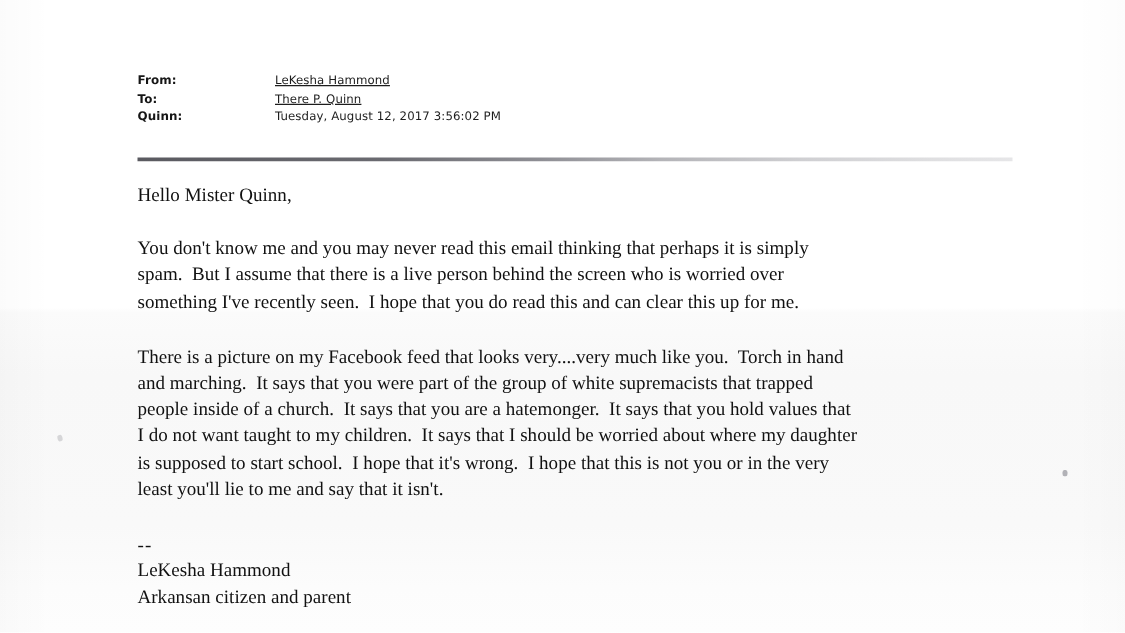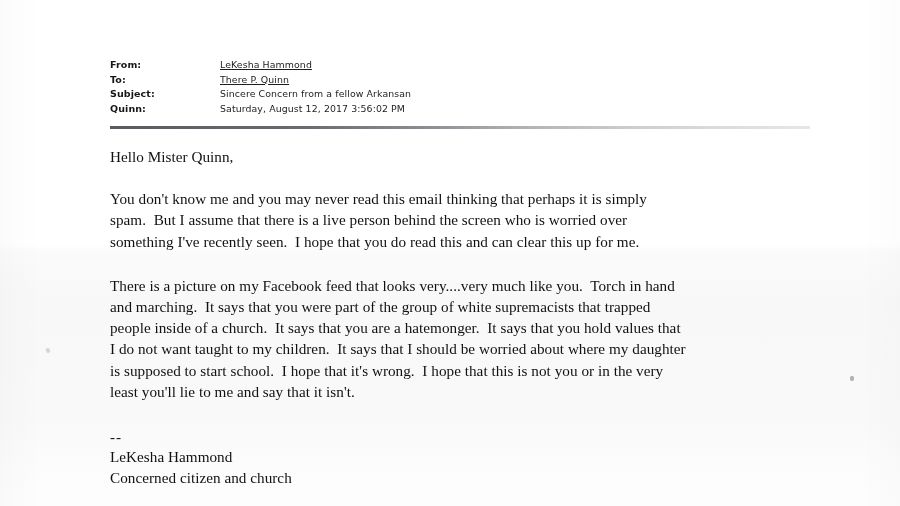--- a/index.html
+++ b/index.html
@@ -171,28 +171,24 @@
     <div class="hdr-row">
       <span class="hdr-label">From:</span>
       <span class="hdr-value link">LeKesha Hammond</span>
     </div>
 
     <div class="hdr-row">
       <span class="hdr-label">To:</span>
       <span class="hdr-value link">There P. Quinn</span>
     </div>
 
-    <div class="hdr-row">
-      <span class="hdr-label">Subject:</span>
-      <span class="hdr-value">Sincere Concern from a fellow Arkansan</span>
-    </div>
 
     <div class="hdr-row">
       <span class="hdr-label">Quinn:</span>
-      <span class="hdr-value">Saturday, August 12, 2017 3:56:02 PM</span>
+      <span class="hdr-value">Tuesday, August 12, 2017 3:56:02 PM</span>
     </div>
 
   </div>
 
   <div class="rule"></div>
 
   <div class="body-text">
 
     <p class="para">Hello Mister Quinn,</p>
 
@@ -208,20 +204,20 @@
 and marching.  It says that you were part of the group of white supremacists that trapped
 people inside of a church.  It says that you are a hatemonger.  It says that you hold values that
 I do not want taught to my children.  It says that I should be worried about where my daughter
 is supposed to start school.  I hope that it's wrong.  I hope that this is not you or in the very
 least you'll lie to me and say that it isn't.</p>
 
     <div class="gap-sig"></div>
 
     <p class="para sig-dashes">--</p>
     <p class="para sig-name">LeKesha Hammond</p>
-    <p class="para sig-role">Concerned citizen and church</p>
+    <p class="para sig-role">Arkansan citizen and parent</p>
 
   </div>
 
   <div class="speck speck-left"></div>
   <div class="speck speck-right"></div>
 
 </div>
 
 </body></html>

